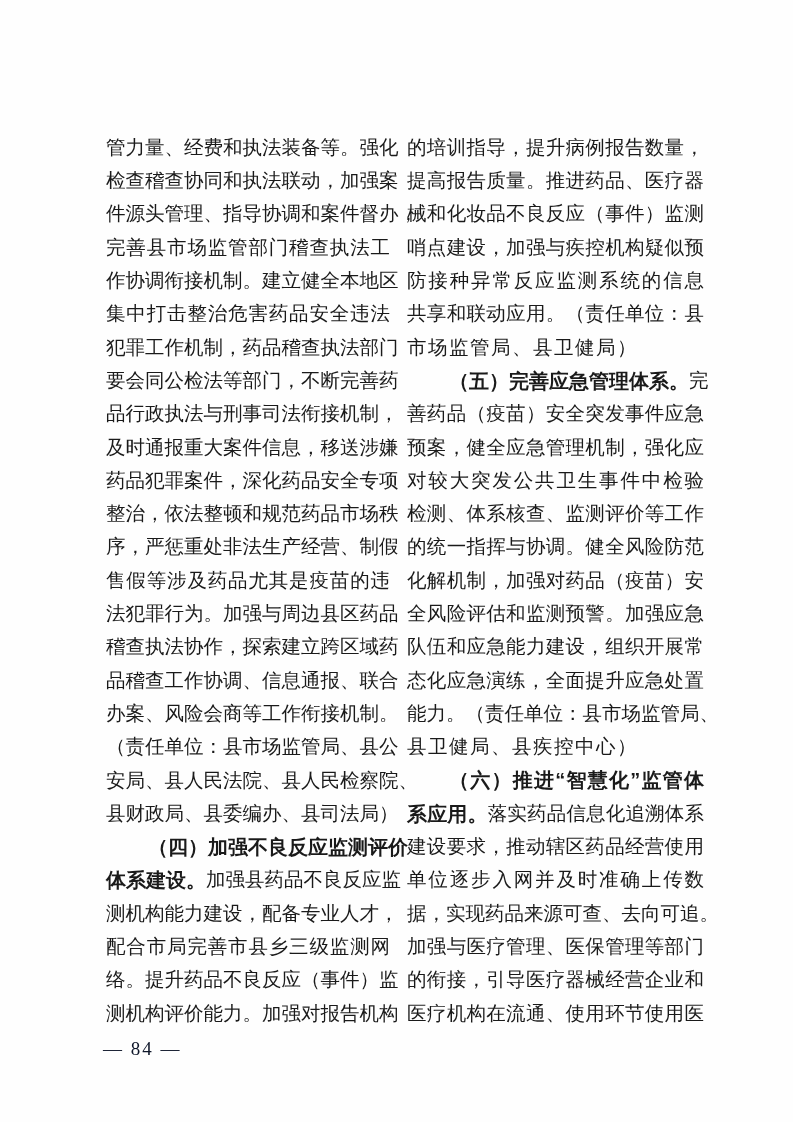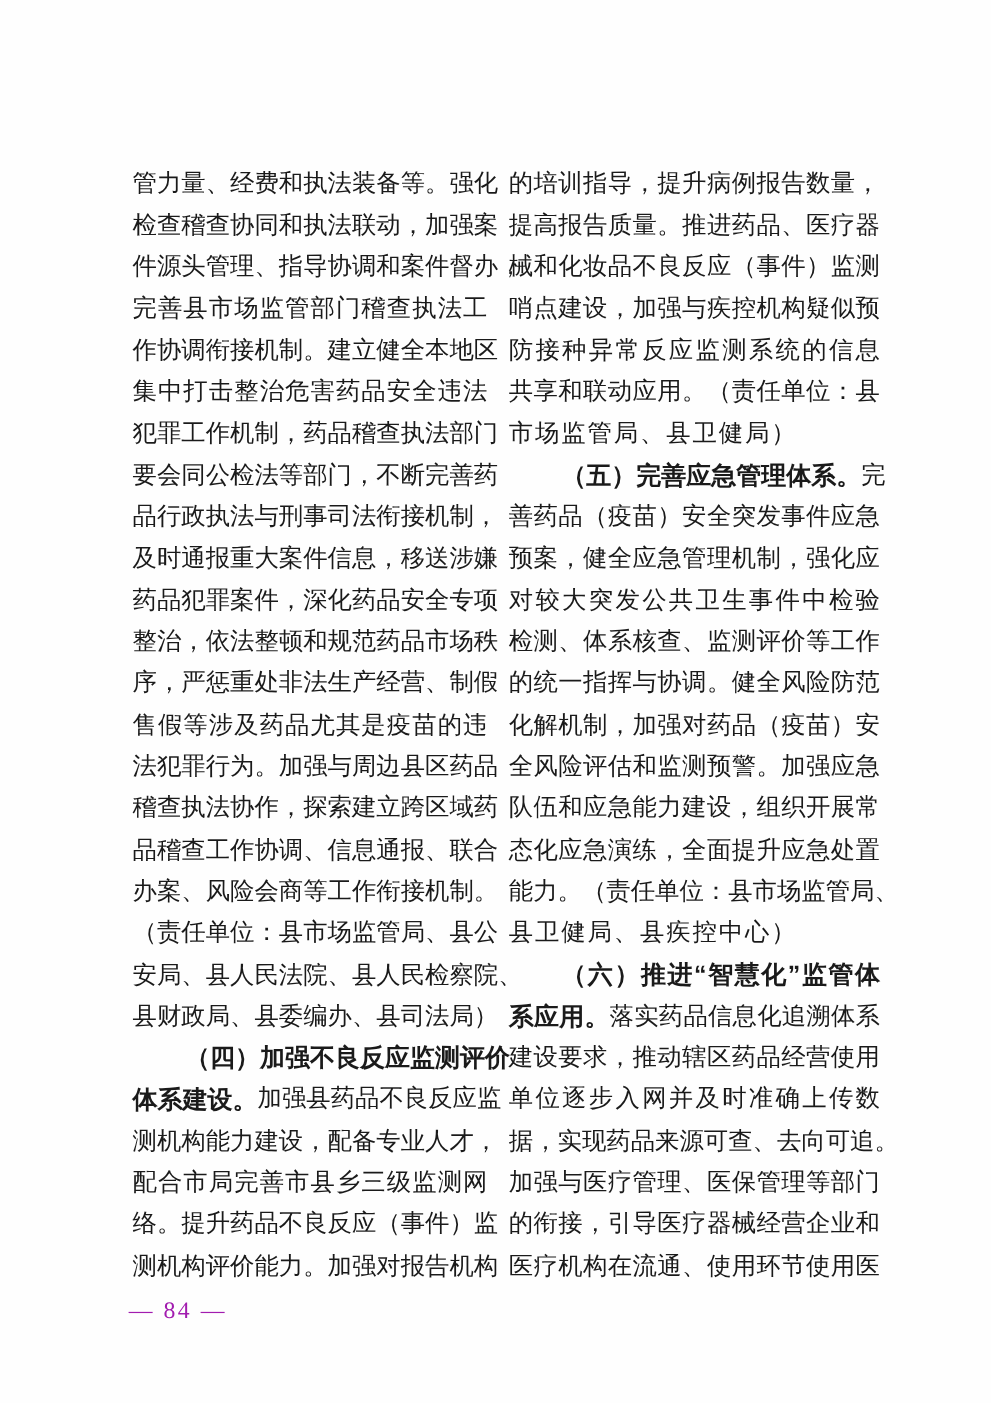--- a/index.html
+++ b/index.html
@@ -41,21 +41,21 @@
     font-weight: bold;
     font-family: "Liberation Sans", sans-serif;
     font-size: 20px;
   }
   .page-number {
     position: absolute;
     left: 103px;
     top: 1038px;
     font-size: 19px;
     letter-spacing: 2px;
-    color: #a21caf;
+    color: #0f172a;
     font-family: "Liberation Serif", serif;
   }
 </style>
 </head>
 <body>
 
 <div class="page">
   <div class="col col-left" id="col-left">
       <div class="line"><span class="ch">管</span><span class="ch">力</span><span class="ch">量</span><span class="ch">、</span><span class="ch">经</span><span class="ch">费</span><span class="ch">和</span><span class="ch">执</span><span class="ch">法</span><span class="ch">装</span><span class="ch">备</span><span class="ch">等</span><span class="ch">。</span><span class="ch">强</span><span class="ch">化</span></div>
       <div class="line"><span class="ch">检</span><span class="ch">查</span><span class="ch">稽</span><span class="ch">查</span><span class="ch">协</span><span class="ch">同</span><span class="ch">和</span><span class="ch">执</span><span class="ch">法</span><span class="ch">联</span><span class="ch">动</span><span class="ch">，</span><span class="ch">加</span><span class="ch">强</span><span class="ch">案</span></div>

